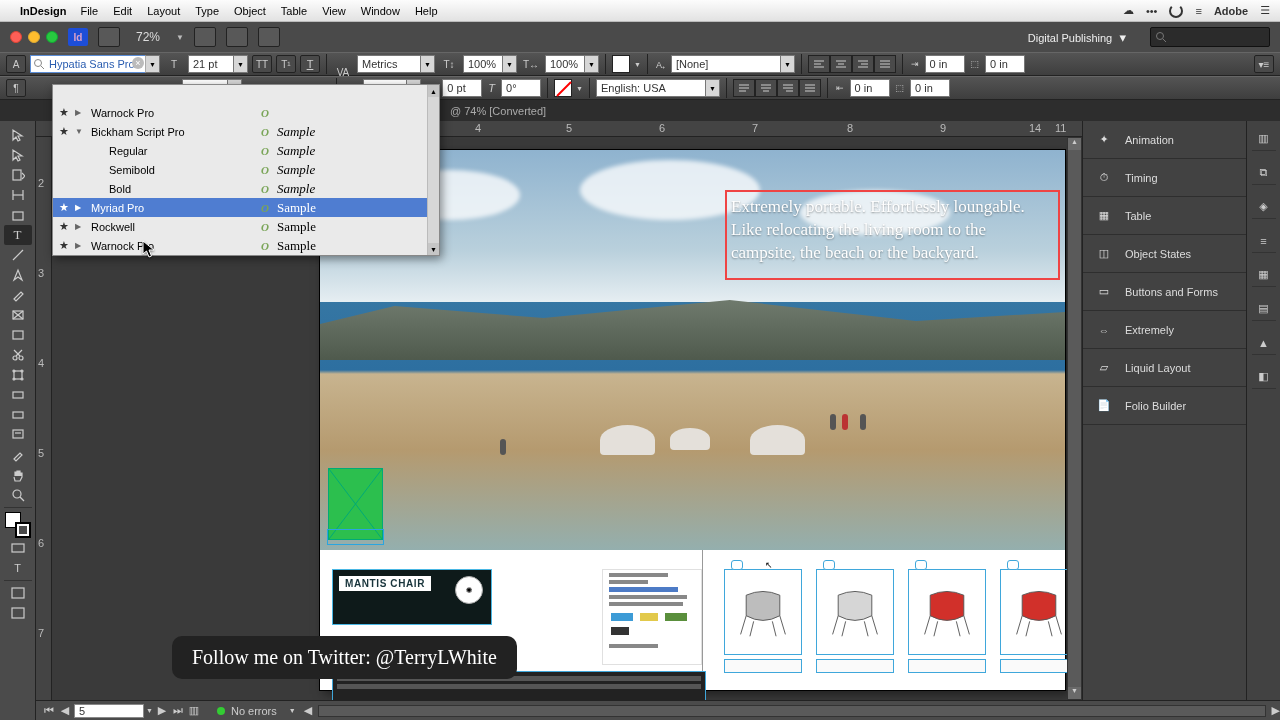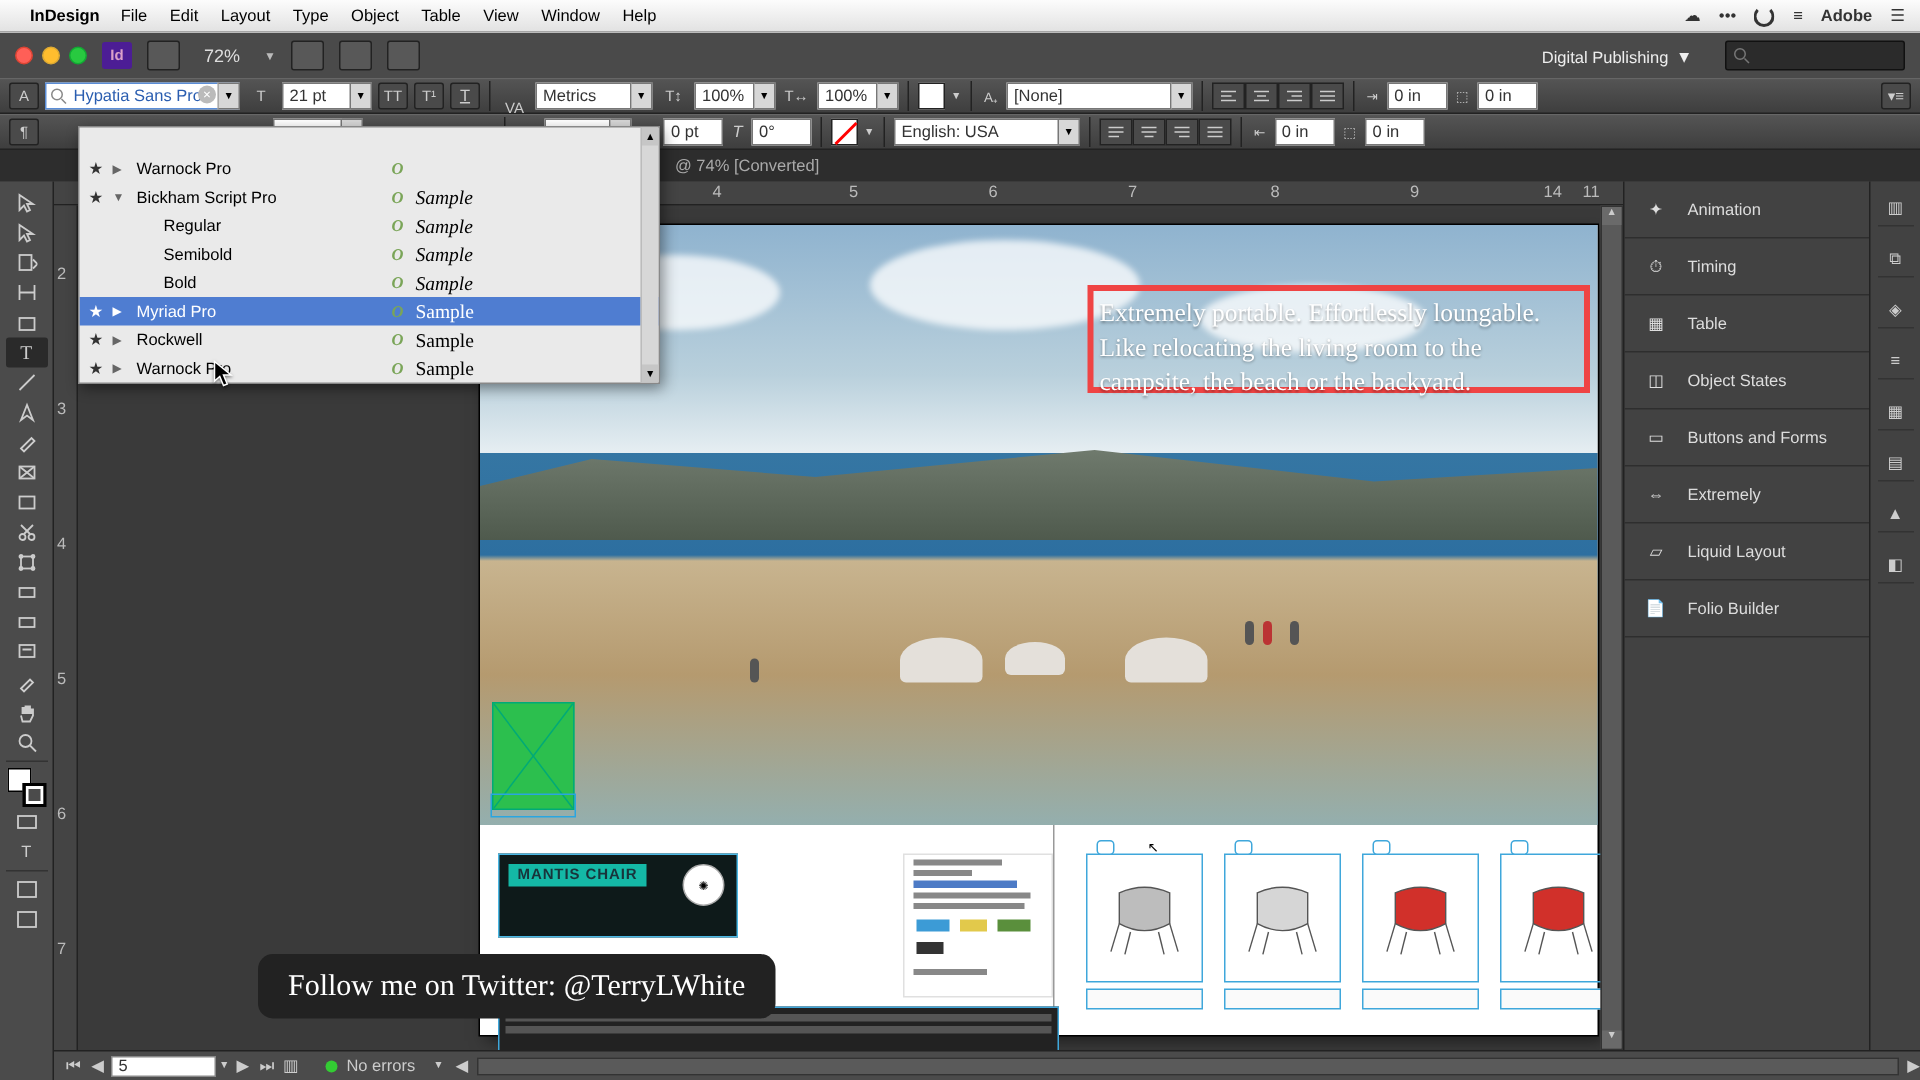--- a/index.html
+++ b/index.html
@@ -12,21 +12,21 @@
 .menubar .mi { margin-right:15px; cursor:default; }
 .menubar .right { margin-left:auto; display:flex; align-items:center; gap:12px; }
 .menubar .right span { color:#333; }
 .swirl { width:14px; height:14px; border:2px solid #333; border-radius:50%; border-top-color:transparent; display:inline-block;}
 
 
 .appbar { height:30px; background:#4a4a4a; display:flex; align-items:center; padding:0 10px; gap:10px; }
 .traffic { display:flex; gap:6px; }
 .dot { width:12px; height:12px; border-radius:50%; }
 .dot.r{background:#ff5f57;border:1px solid #d43;} .dot.y{background:#ffbd2e;border:1px solid #da3;} .dot.g{background:#28c940;border:1px solid #1a3;}
-.Id-chip{ width:20px; height:18px; background:#4c1d95; color:#dba0c9; font-weight:bold; font-size:10px; display:flex;align-items:center;justify-content:center; border-radius:2px;}
+.Id-chip{ width:20px; height:18px; background:#1d4ed8; color:#dba0c9; font-weight:bold; font-size:10px; display:flex;align-items:center;justify-content:center; border-radius:2px;}
 .appbar .sq { width:22px; height:20px; background:#585858; border:1px solid #222; border-radius:2px; }
 .appbar .zoom { color:#ddd; font-size:12px; padding:0 6px; }
 .appbar .arrow{ color:#bbb; font-size:8px;}
 .appbar .spacer{flex:1;}
 .appbar .workspace{ color:#eee; font-size:13px; padding:0 14px; }
 .appbar .search{ width:120px; height:20px; background:#2b2b2b; border:1px solid #111; border-radius:2px; display:flex; align-items:center; padding:0 4px;}
 .appbar .search svg{opacity:.6;}
 
 
 .ctrl { height:24px; background:linear-gradient(#545454,#3e3e3e); border-top:1px solid #666; border-bottom:1px solid #222; display:flex; align-items:center; padding:0 6px; gap:4px;}
@@ -61,33 +61,33 @@
 .page .spine{ position:absolute; top:0; bottom:0; left:382px; width:1px; background:#999;}
 
 .hero{ position:absolute; top:0; left:0; right:0; height:400px; background:
   linear-gradient(180deg, rgba(255,255,255,0) 55%, #c8b48f 56%, #b59a6f 75%, #94afae 100%),
   linear-gradient(180deg, #8fb3cf 0%, #b9d0dc 25%, #e6eef2 38%, #3576a3 38%, #2d6fa0 55%);
   overflow:hidden;}
 .cloud{ position:absolute; border-radius:50%; background:rgba(255,255,255,.75); filter:blur(2px);}
 .tent{position:absolute; bottom:95px; width:55px; height:30px; background:#e4e0da; border-radius:50% 50% 4px 4px;}
 .person{position:absolute;bottom:120px;width:6px;height:16px;background:#555;border-radius:3px;}
 
-.tframe{ position:absolute; top:40px; left:405px; width:335px; height:72px; border:4px solid #ef4444; padding:4px; }
+.tframe{ position:absolute; top:40px; left:405px; width:335px; height:90px; border:2px solid #ef4444; padding:4px; }
 .tframe p{ color:#fff; font-size:17px; line-height:1.35; font-family:Georgia,serif; text-shadow:0 1px 2px rgba(0,0,0,.4);}
 
 .greenbox{ position:absolute; top:318px; left:8px; width:55px; height:72px; background:#2cbf4e; border:1px solid #0a7; }
 .greenbox::after{content:"";position:absolute;left:-2px;right:-2px;bottom:-6px;height:14px;border:1px solid #2aa5e0;}
 .greenbox .diag{position:absolute;inset:0;}
 .greenbox .diag::before,.greenbox .diag::after{content:"";position:absolute;inset:0;}
 
 
 .thumbrow{ position:absolute; top:413px; left:0; right:0; height:125px; display:flex; }
 .thumbbox{ border:1px solid #e0e0e0; margin:6px 4px 0; background:#fff; position:relative;}
 .leftpanel{ width:160px; height:56px; background:#0e1a1a; border:1px solid #49b7e4; position:relative; margin:6px 0 0 6px;}
-.leftpanel .title{ position:absolute; top:6px; left:6px; background:#14b8a6; color:#18343b; font-size:10px; font-weight:bold; padding:2px 6px; letter-spacing:.06em;}
+.leftpanel .title{ position:absolute; top:6px; left:6px; background:#ffffff; color:#18343b; font-size:10px; font-weight:bold; padding:2px 6px; letter-spacing:.06em;}
 .leftpanel .sun{ position:absolute; right:8px; top:6px; width:28px; height:28px; background:#fff; border-radius:50%; border:1px solid #aaa; display:flex;align-items:center;justify-content:center; font-size:8px;}
 .textcard{ width:100px; height:96px; }
 .textcard .bar{height:4px;background:#888;margin:3px 6px;}
 .textcard .chip{display:inline-block;height:8px;margin:2px 2px;}
 .chairbox{ width:78px; height:86px; border:1px solid #3fa7db; }
 .chair{ width:100%; height:100%; display:flex;align-items:center;justify-content:center;}
 .chair svg{width:56px;height:56px;}
 .caption{ width:78px; height:14px; border:1px solid #3fa7db; margin-top:4px; background:#fafafa;}
 .link-ic{position:absolute;top:-10px;left:6px;width:12px;height:10px;border:1px solid #3fa7db;border-radius:3px;background:#fff;}
 .cursor-i{position:absolute;top:-10px;left:40px;font-size:9px;}

